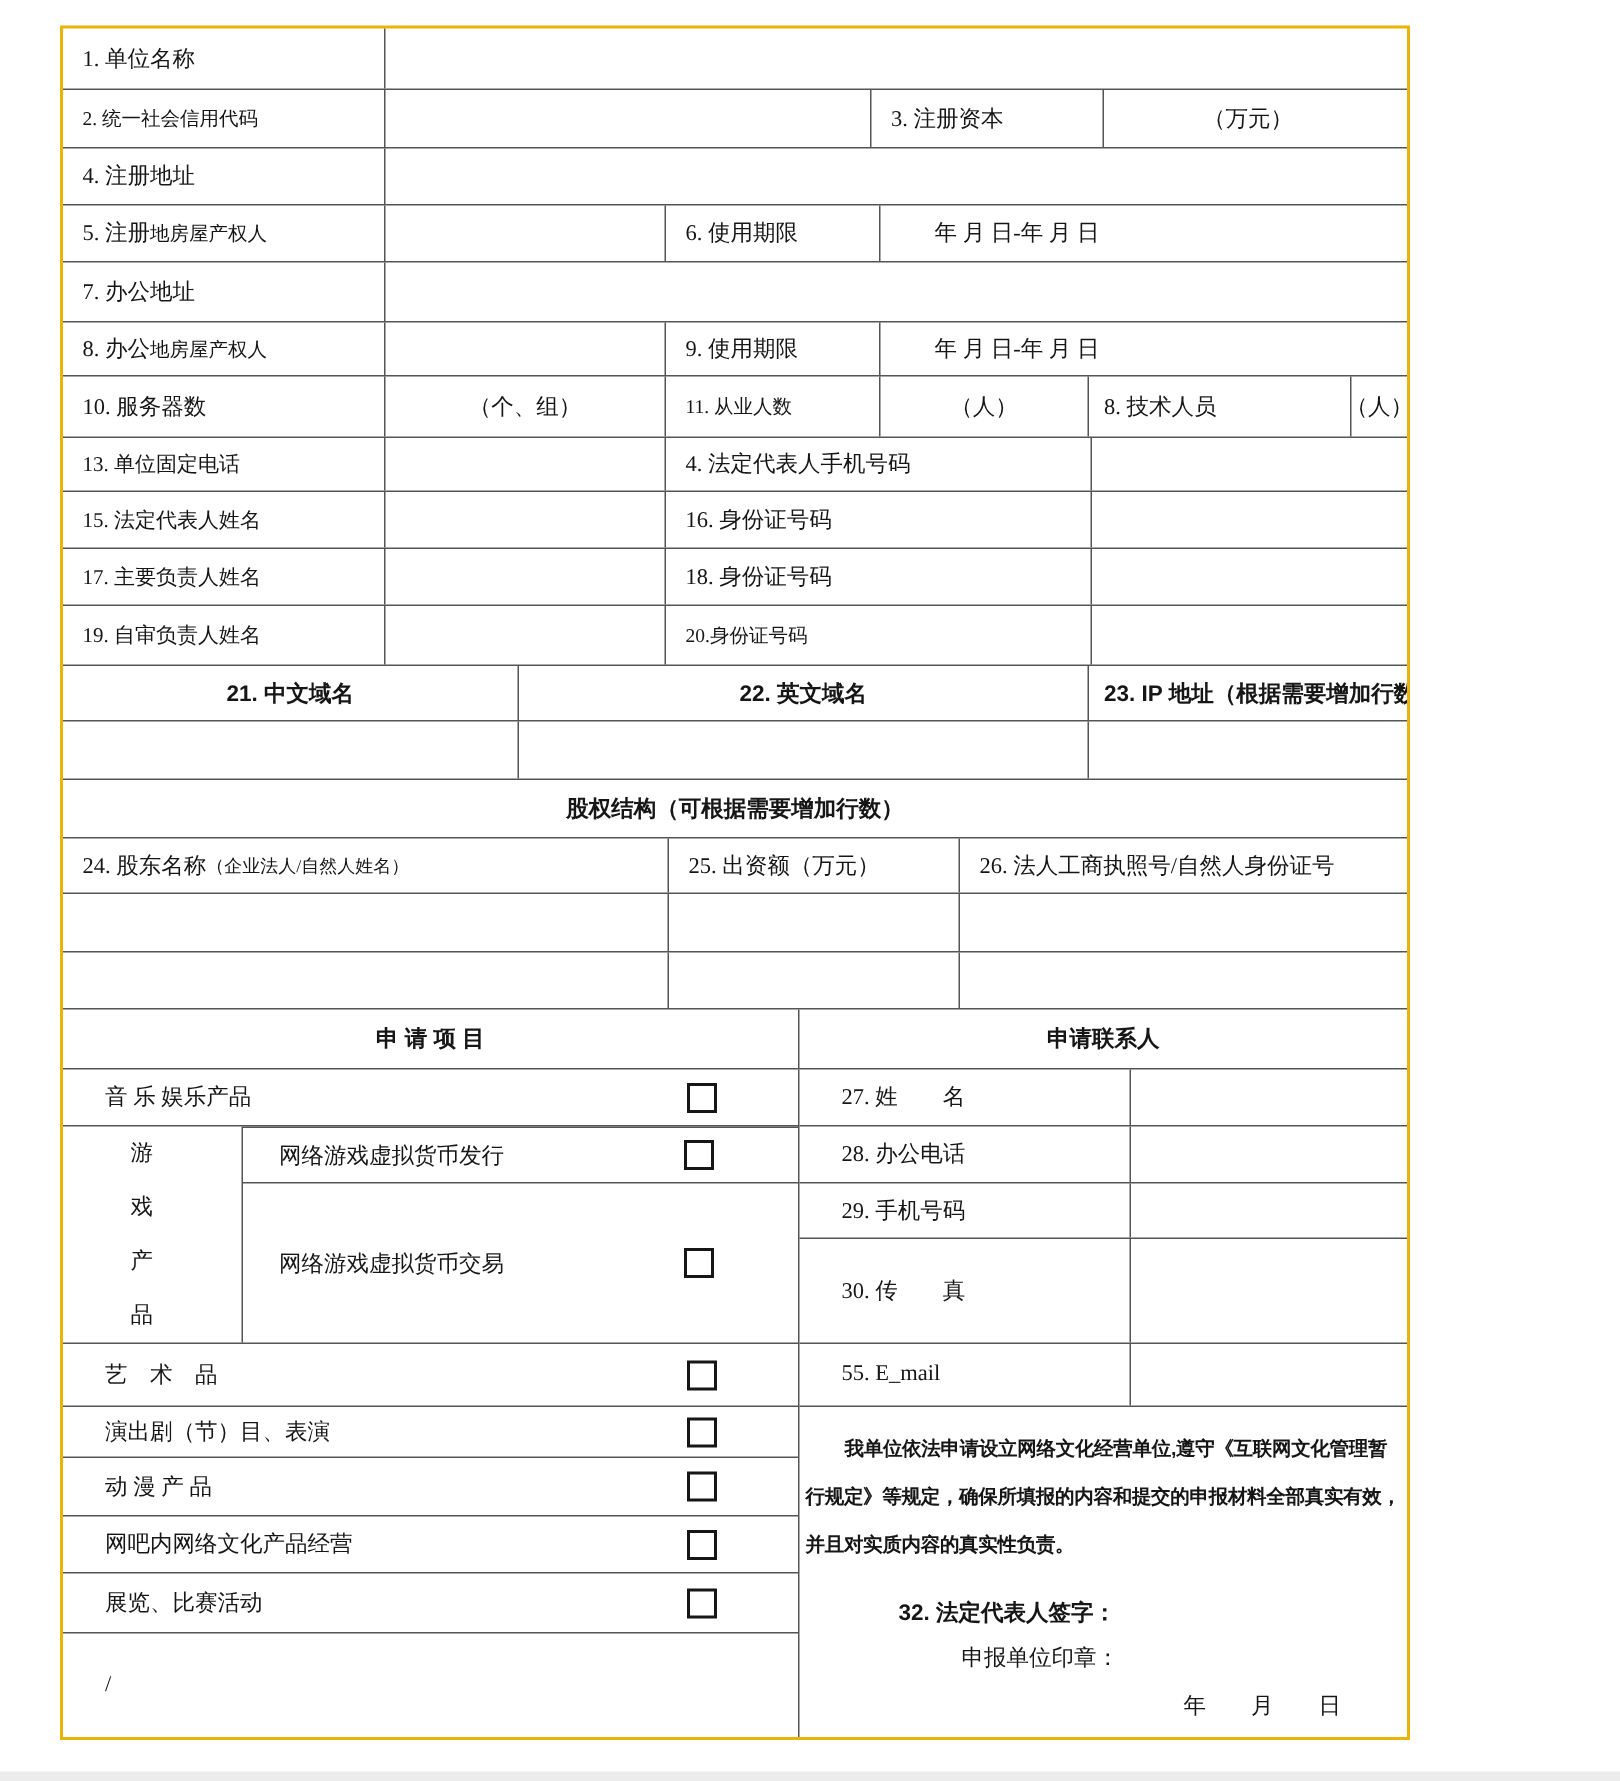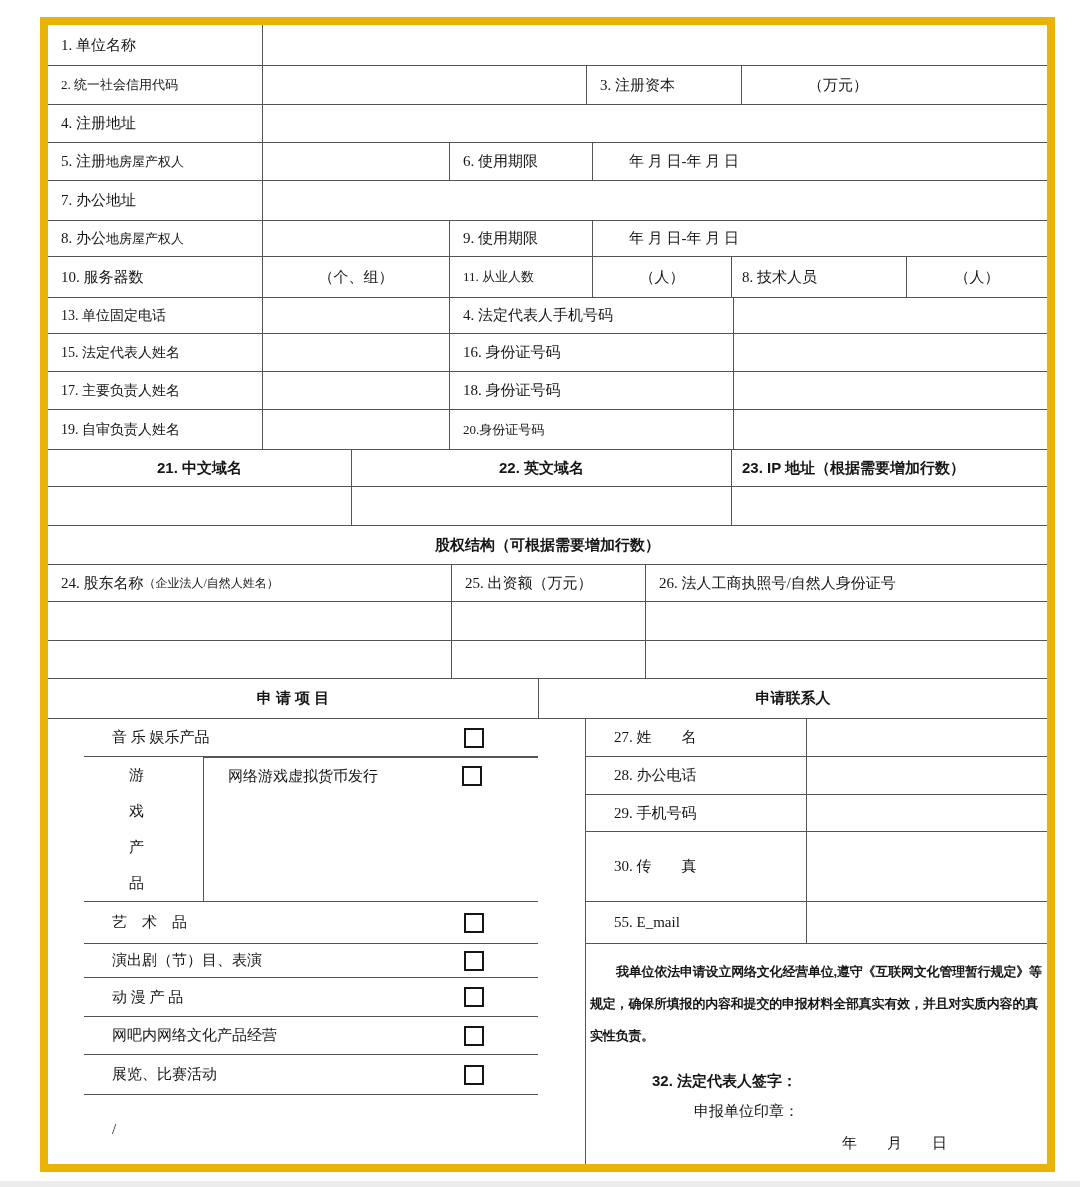--- a/index.html
+++ b/index.html
@@ -1,34 +1,34 @@
 <!DOCTYPE html>
 <html><head>
 <meta charset="utf-8">
 <style>
   * { box-sizing: border-box; margin: 0; padding: 0; }
   html,body { width: 1080px; height: 1187px; background: #ffffff; }
   body { font-family: "Liberation Serif", "DejaVu Serif", serif; color: #161616; }
   .sheet { position: relative; width: 1080px; height: 1187px; background: #ffffff; overflow: hidden; }
-  .tbl { position: absolute; left: 40px; top: 17px; width: 1015px; border: 8px solid #eab308; background: #fff; }
+  .tbl { position: absolute; left: 40px; top: 17px; width: 900px; border: 2px solid #eab308; background: #fff; }
   .r { display: flex; border-top: 1px solid #555; }
   .r.first { border-top: none; }
   .c { border-left: 1px solid #555; display: flex; align-items: center; padding-left: 13px; font-size: 15px; overflow: hidden; white-space: nowrap; }
   .c.cf { border-left: none; }
   .ctr { justify-content: center; padding-left: 0; }
   .sm { font-size: 13px; }
   .md { font-size: 14px; }
   .hd { font-family: "Liberation Sans", "DejaVu Sans", sans-serif; font-weight: bold; font-size: 15px; }
   .note { font-size: 15px; }
   .ckb { width: 20px; height: 20px; border: 2px solid #161616; background: #fff; flex: none; margin-left: auto; margin-right: 54px; }
   .ckb.g { margin-right: 56px; }
   .itemlbl { padding-left: 28px; }
   .split { display: flex; border-top: 1px solid #555; }
-  .lcol { width: 490px; padding-left: 36px; }
-  .rcol { flex: 1; border-left: 1px solid #555; display: flex; flex-direction: column; margin-left: 47px; }
+  .lcol { width: 490px; }
+  .rcol { flex: 1; border-left: 1px solid #555; display: flex; flex-direction: column; }
   .lcol .r.first, .rcol .r.first { border-top: none; }
   .gamewrap { display: flex; border-top: 1px solid #555; height: 145px; }
   .gamelabel { width: 119px; display: flex; flex-direction: column; justify-content: center; align-items: center; padding-right: 14px; font-size: 15px; }
   .gamelabel span { line-height: 36px; }
   .gamerows { flex: 1; border-left: 1px solid #555; display: flex; flex-direction: column; }
   .gamerows .r { border-top: 1px solid #555; }
   .gamerows .r.first { border-top: none; }
   .gcell { padding-left: 24px; }
   .decl { flex: 1; border-top: 1px solid #555; padding: 12px 4px 0 4px; font-family: "Liberation Sans", "DejaVu Sans", sans-serif; }
   .decl-text { font-size: 13px; font-weight: bold; line-height: 32px; text-indent: 26px; letter-spacing: -0.2px; white-space: normal; }
@@ -186,20 +186,26 @@
             <span>产</span>
             <span>品</span>
           </div>
           <div class="gamerows">
             <div class="r" style="height:37px">
               <div class="c cf gcell" style="flex:1">
                 <span>网络游戏虚拟货币发行</span>
                 <span class="ckb g"></span>
               </div>
             </div>
+            <div class="r" style="flex:1">
+              <div class="c cf gcell" style="flex:1">
+                <span>网络游戏虚拟货币交易</span>
+                <span class="ckb g"></span>
+              </div>
+            </div>
           </div>
         </div>
 
         <div class="r" style="height:42px">
           <div class="c cf itemlbl" style="flex:1">
             <span>艺　术　品</span>
             <span class="ckb"></span>
           </div>
         </div>
         <div class="r" style="height:34px">

